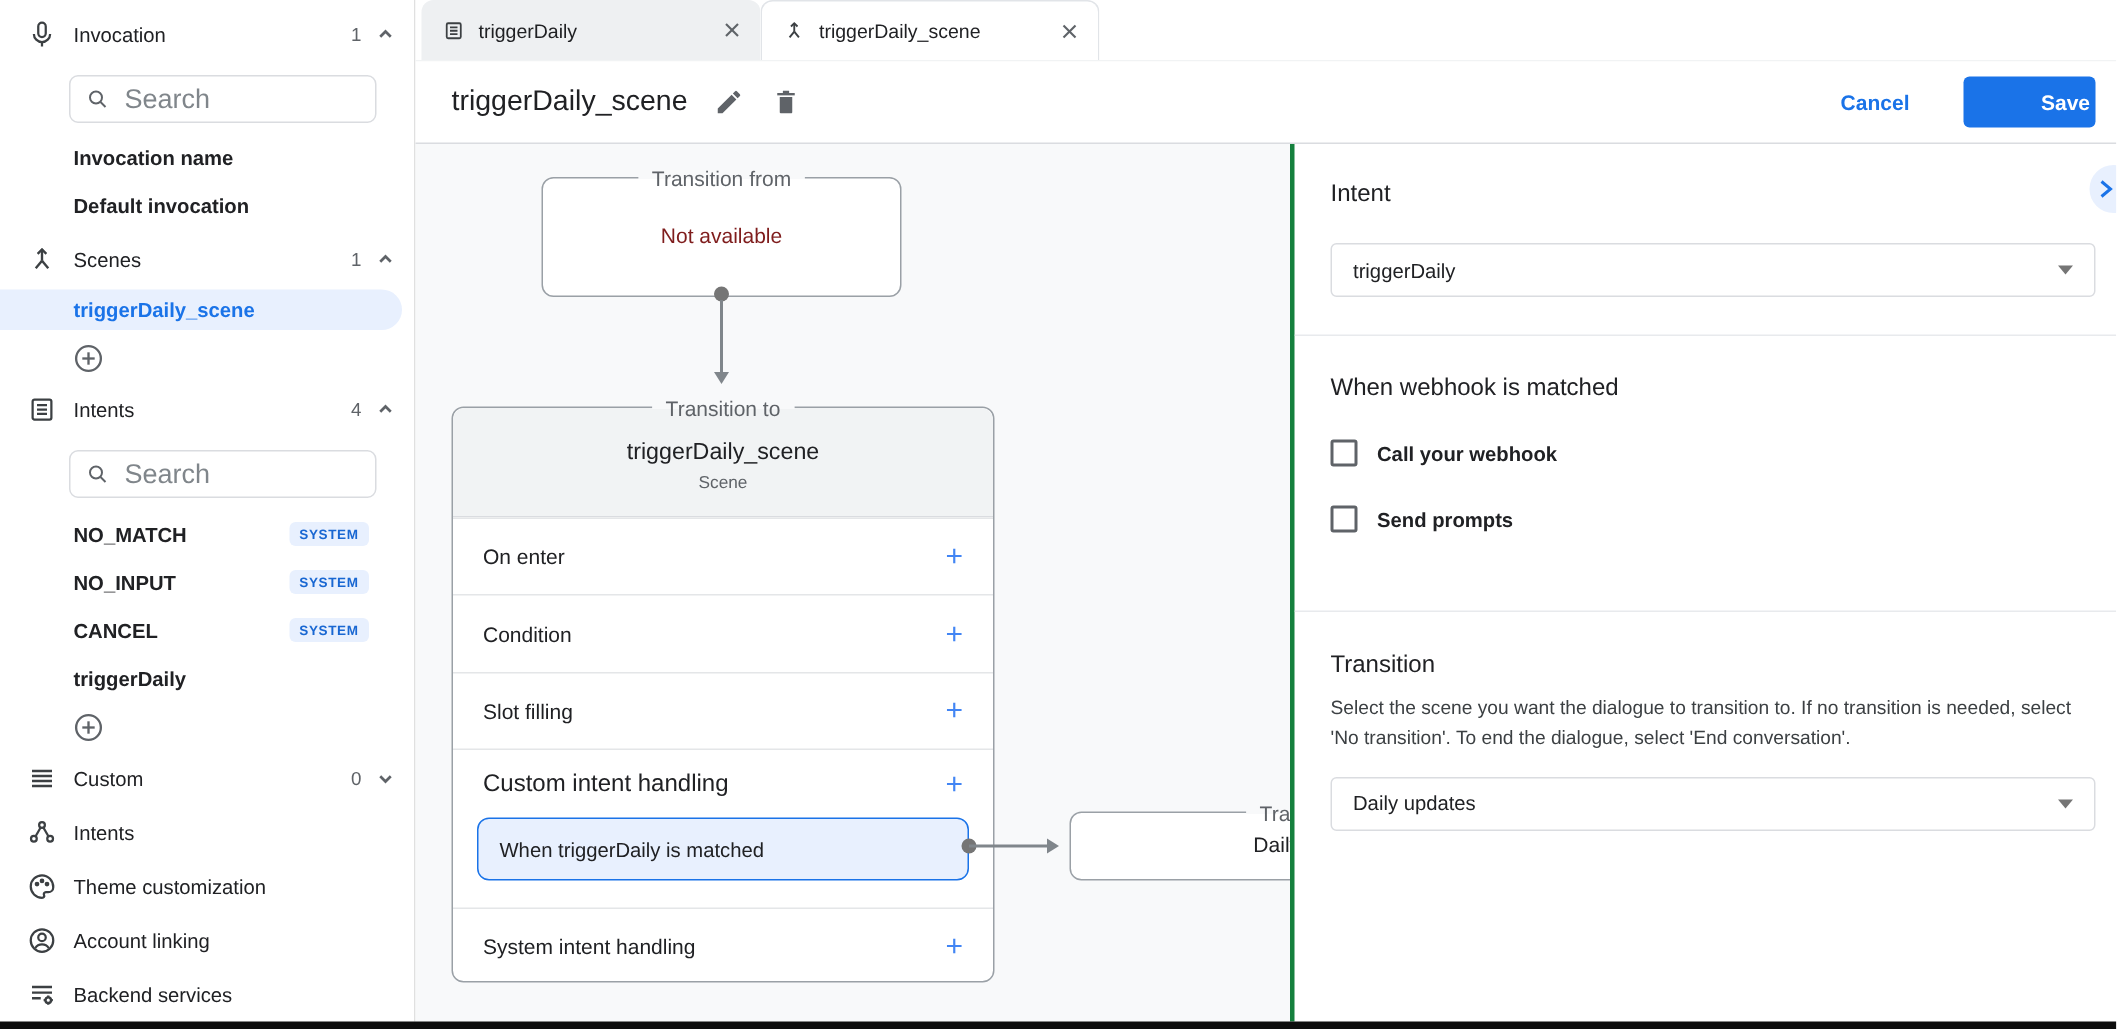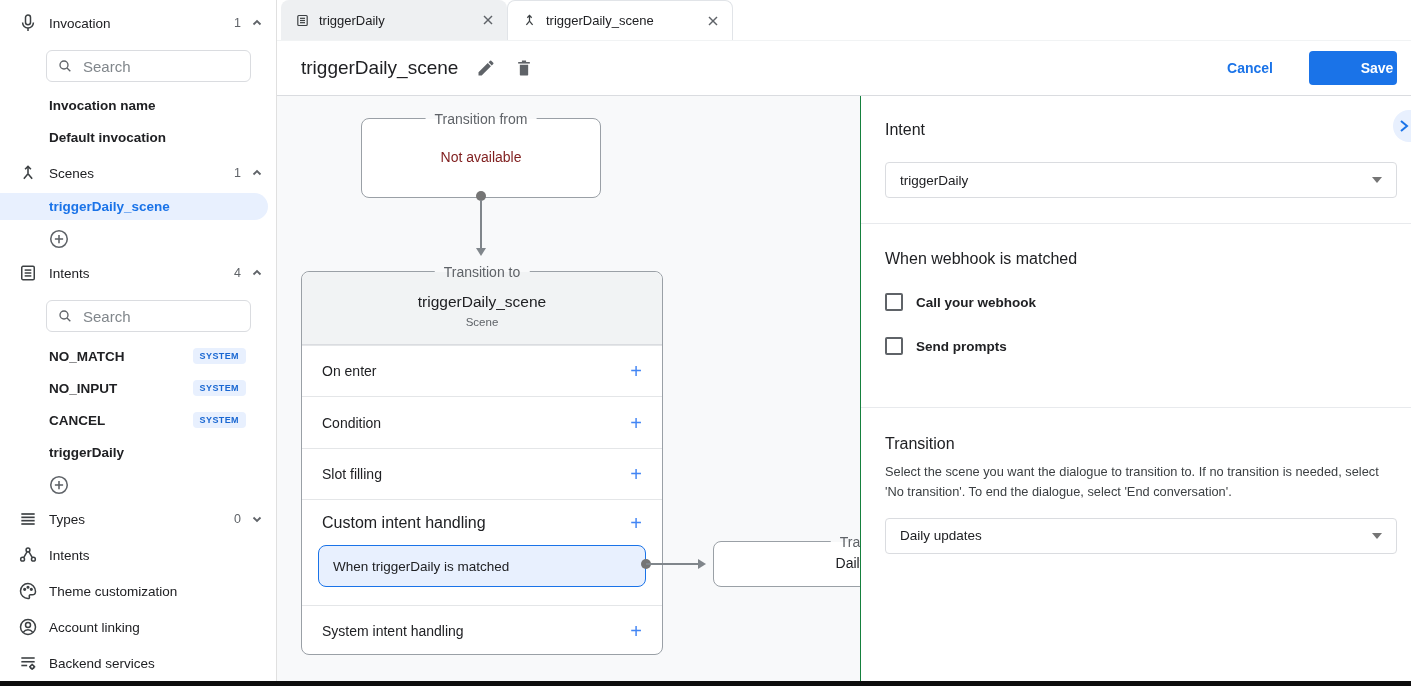--- a/index.html
+++ b/index.html
@@ -12,21 +12,21 @@
 
   
   .sidebar { position:absolute; left:0; top:0; width:277px; height:681px; background:#fff; border-right:1px solid #e0e0e0; overflow:hidden; }
   .sec-row { height:26px; display:flex; align-items:center; }
   .sec-icon { width:20px; height:20px; margin-left:18px; margin-right:11px; flex:none; }
   .sec-label { font-size:13.5px; color:#202124; }
   .sec-count { margin-left:auto; font-size:12.5px; color:#5f6368; }
   .chev { width:12px; height:12px; margin:0 13px 0 10px; flex:none; }
   .search-box { margin:14px 25px 0 46px; height:32px; border:1px solid #dadce0; border-radius:6px; display:flex; align-items:center; padding:0 10px; background:#fff; }
   .search-box svg { width:16px; height:16px; margin-right:10px; flex:none; }
-  .search-box input { border:none; outline:none; width:100%; font-size:15px; color:#b91c1c; font-family:inherit; background:transparent; }
+  .search-box input { border:none; outline:none; width:100%; font-size:18px; color:#b91c1c; font-family:inherit; background:transparent; }
   .search-box input::placeholder { color:#80868b; }
   .bold-item { margin-top:16px; padding-left:49px; font-size:13.5px; font-weight:bold; line-height:16px; color:#202124; }
   .selected-pill { margin-top:7px; height:27px; width:268px; background:#e8f0fe; border-radius:0 16px 16px 0; display:flex; align-items:center; padding-left:49px; font-size:13.5px; font-weight:bold; color:#1a73e8; }
   .add-btn { margin:8px 0 0 48px; width:22px; height:22px; cursor:pointer; }
   .intent-item { height:32px; display:flex; align-items:center; justify-content:space-between; padding:0 30px 0 49px; }
   .intent-item .name { font-size:13.5px; font-weight:bold; color:#202124; }
   .badge { background:#e8f0fe; color:#1967d2; font-size:9px; font-weight:bold; letter-spacing:.4px; padding:3px 7px; border-radius:4px; }
 
   
   .tabbar { position:absolute; left:277px; top:0; width:1134px; height:41px; background:#fff; display:flex; align-items:flex-end; padding-left:4px; border-bottom:1px solid #f1f3f4; }
@@ -67,21 +67,21 @@
   .srow .rlabel { font-size:14px; color:#202124; }
   .plus { margin-left:auto; color:#4285f4; font-size:20px; line-height:1; cursor:pointer; font-weight:400; }
   .srow.h51 { height:51px; } .srow.h52 { height:52px; }
   .custom-block { border-top:1px solid #e4e6e8; height:106px; }
   .custom-block .top { display:flex; align-items:center; padding:0 20px; height:45px; }
   .sel-item { margin:0 16px; height:42px; background:#e8f0fe; border:1px solid #1a73e8; border-radius:8px; display:flex; align-items:center; padding-left:14px; font-size:13.5px; color:#202124; cursor:pointer; }
   .target-box { left:436px; top:445px; width:330px; height:46px; text-align:center; }
   .target-box .node-text { margin-top:13px; font-size:14px; color:#202124; }
 
   
-  .panel { position:absolute; left:860px; top:96px; width:551px; height:585px; background:#fff; border-left:1px solid #15803d; overflow:hidden; }
+  .panel { position:absolute; left:860px; top:96px; width:551px; height:585px; background:#fff; border-left:3px solid #15803d; overflow:hidden; }
   .collapse-btn { position:absolute; top:14px; right:-14px; width:32px; height:32px; border-radius:50%; background:#e8f0fe; display:flex; align-items:center; justify-content:center; cursor:pointer; }
   .collapse-btn svg { width:14px; height:14px; margin-right:10px; }
   .p-heading { font-size:16px; color:#202124; line-height:19px; }
   .pad { padding-left:24px; padding-right:14px; }
   .dd { height:36px; border:1px solid #dadce0; border-radius:4px; display:flex; align-items:center; padding:0 14px; font-size:13.5px; color:#202124; cursor:pointer; background:#fff; }
   .dd .caret { margin-left:auto; width:0; height:0; border-left:5px solid transparent; border-right:5px solid transparent; border-top:6px solid #757575; }
   .divider { height:1px; background:#e8eaed; }
   .cb-row { display:flex; align-items:center; padding-left:24px; height:18px; }
   .cb { width:18px; height:18px; border:2px solid #5f6368; border-radius:2px; background:#fff; flex:none; cursor:pointer; }
   .cb-label { margin-left:13px; font-size:13.5px; font-weight:bold; color:#202124; }
@@ -186,21 +186,21 @@
         <line x1="7.5" y1="12" x2="16.5" y2="12"></line>
     </svg>
 
     <div class="sec-row" style="margin-top:10px;">
       <svg class="sec-icon" viewBox="0 0 24 24" fill="none" stroke="#3c4043" stroke-width="2">
         <line x1="4" y1="6" x2="20" y2="6"></line>
           <line x1="4" y1="10" x2="20" y2="10"></line>
           <line x1="4" y1="14" x2="20" y2="14"></line>
           <line x1="4" y1="18" x2="20" y2="18"></line>
       </svg>
-      <span class="sec-label">Types</span>
+      <span class="sec-label">Custom</span>
       <span class="sec-count">0</span>
       <svg class="chev" viewBox="0 0 12 12" fill="none" stroke="#5f6368" stroke-width="1.8">
           <polyline points="2.5,4.5 6,8 9.5,4.5"></polyline>
         </svg>
     </div>
 
     <div class="sec-row nav-row" style="margin-top:10px;">
       <svg class="sec-icon" viewBox="0 0 24 24" fill="none" stroke="#3c4043" stroke-width="1.8">
         <circle cx="12" cy="6" r="2.3"></circle>
           <circle cx="5.5" cy="17" r="2.3"></circle>

